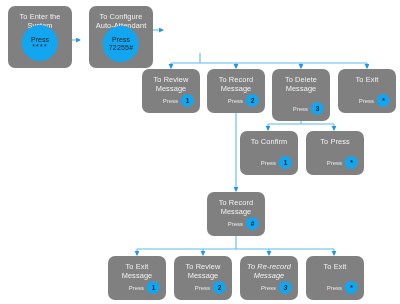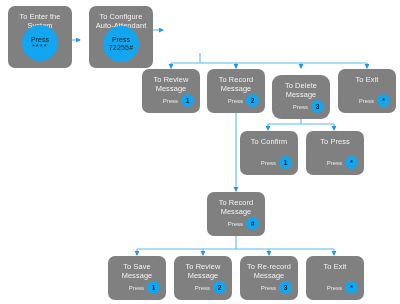--- a/index.html
+++ b/index.html
@@ -121,21 +121,21 @@
   </div>
 
   <div class="node" style="left:207px;top:69px;width:58px;height:44px;">
     <div class="title">To Record Message</div>
     <div class="press-row">
       <span class="press-lbl">Press</span>
       <span class="badge">2</span>
     </div>
   </div>
 
-  <div class="node" style="left:272px;top:75px;width:58px;height:44px;border-radius:9px;">
+  <div class="node" style="left:272px;top:69px;width:58px;height:52px;">
     <div class="title">To Delete Message</div>
     <div class="press-row">
       <span class="press-lbl">Press</span>
       <span class="badge">3</span>
     </div>
   </div>
 
   <div class="node" style="left:338px;top:69px;width:58px;height:44px;">
     <div class="title">To Exit</div>
     <div class="press-row">
@@ -162,36 +162,36 @@
 
   <div class="node" style="left:207px;top:192px;width:58px;height:44px;">
     <div class="title">To Record Message</div>
     <div class="press-row">
       <span class="press-lbl">Press</span>
       <span class="badge">#</span>
     </div>
   </div>
 
   <div class="node" style="left:108px;top:256px;width:58px;height:44px;">
-    <div class="title">To Save Message</div>
+    <div class="title">To Exit Message</div>
     <div class="press-row">
       <span class="press-lbl">Press</span>
       <span class="badge">1</span>
     </div>
   </div>
 
   <div class="node" style="left:174px;top:256px;width:58px;height:44px;">
     <div class="title">To Review Message</div>
     <div class="press-row">
       <span class="press-lbl">Press</span>
       <span class="badge">2</span>
     </div>
   </div>
 
-  <div class="node" style="left:240px;top:256px;width:58px;height:44px;">
+  <div class="node" style="left:240px;top:256px;width:58px;height:44px;font-style:italic;">
     <div class="title">To Re-record Message</div>
     <div class="press-row">
       <span class="press-lbl">Press</span>
       <span class="badge">3</span>
     </div>
   </div>
 
   <div class="node" style="left:306px;top:256px;width:58px;height:44px;">
     <div class="title">To Exit</div>
     <div class="press-row">

